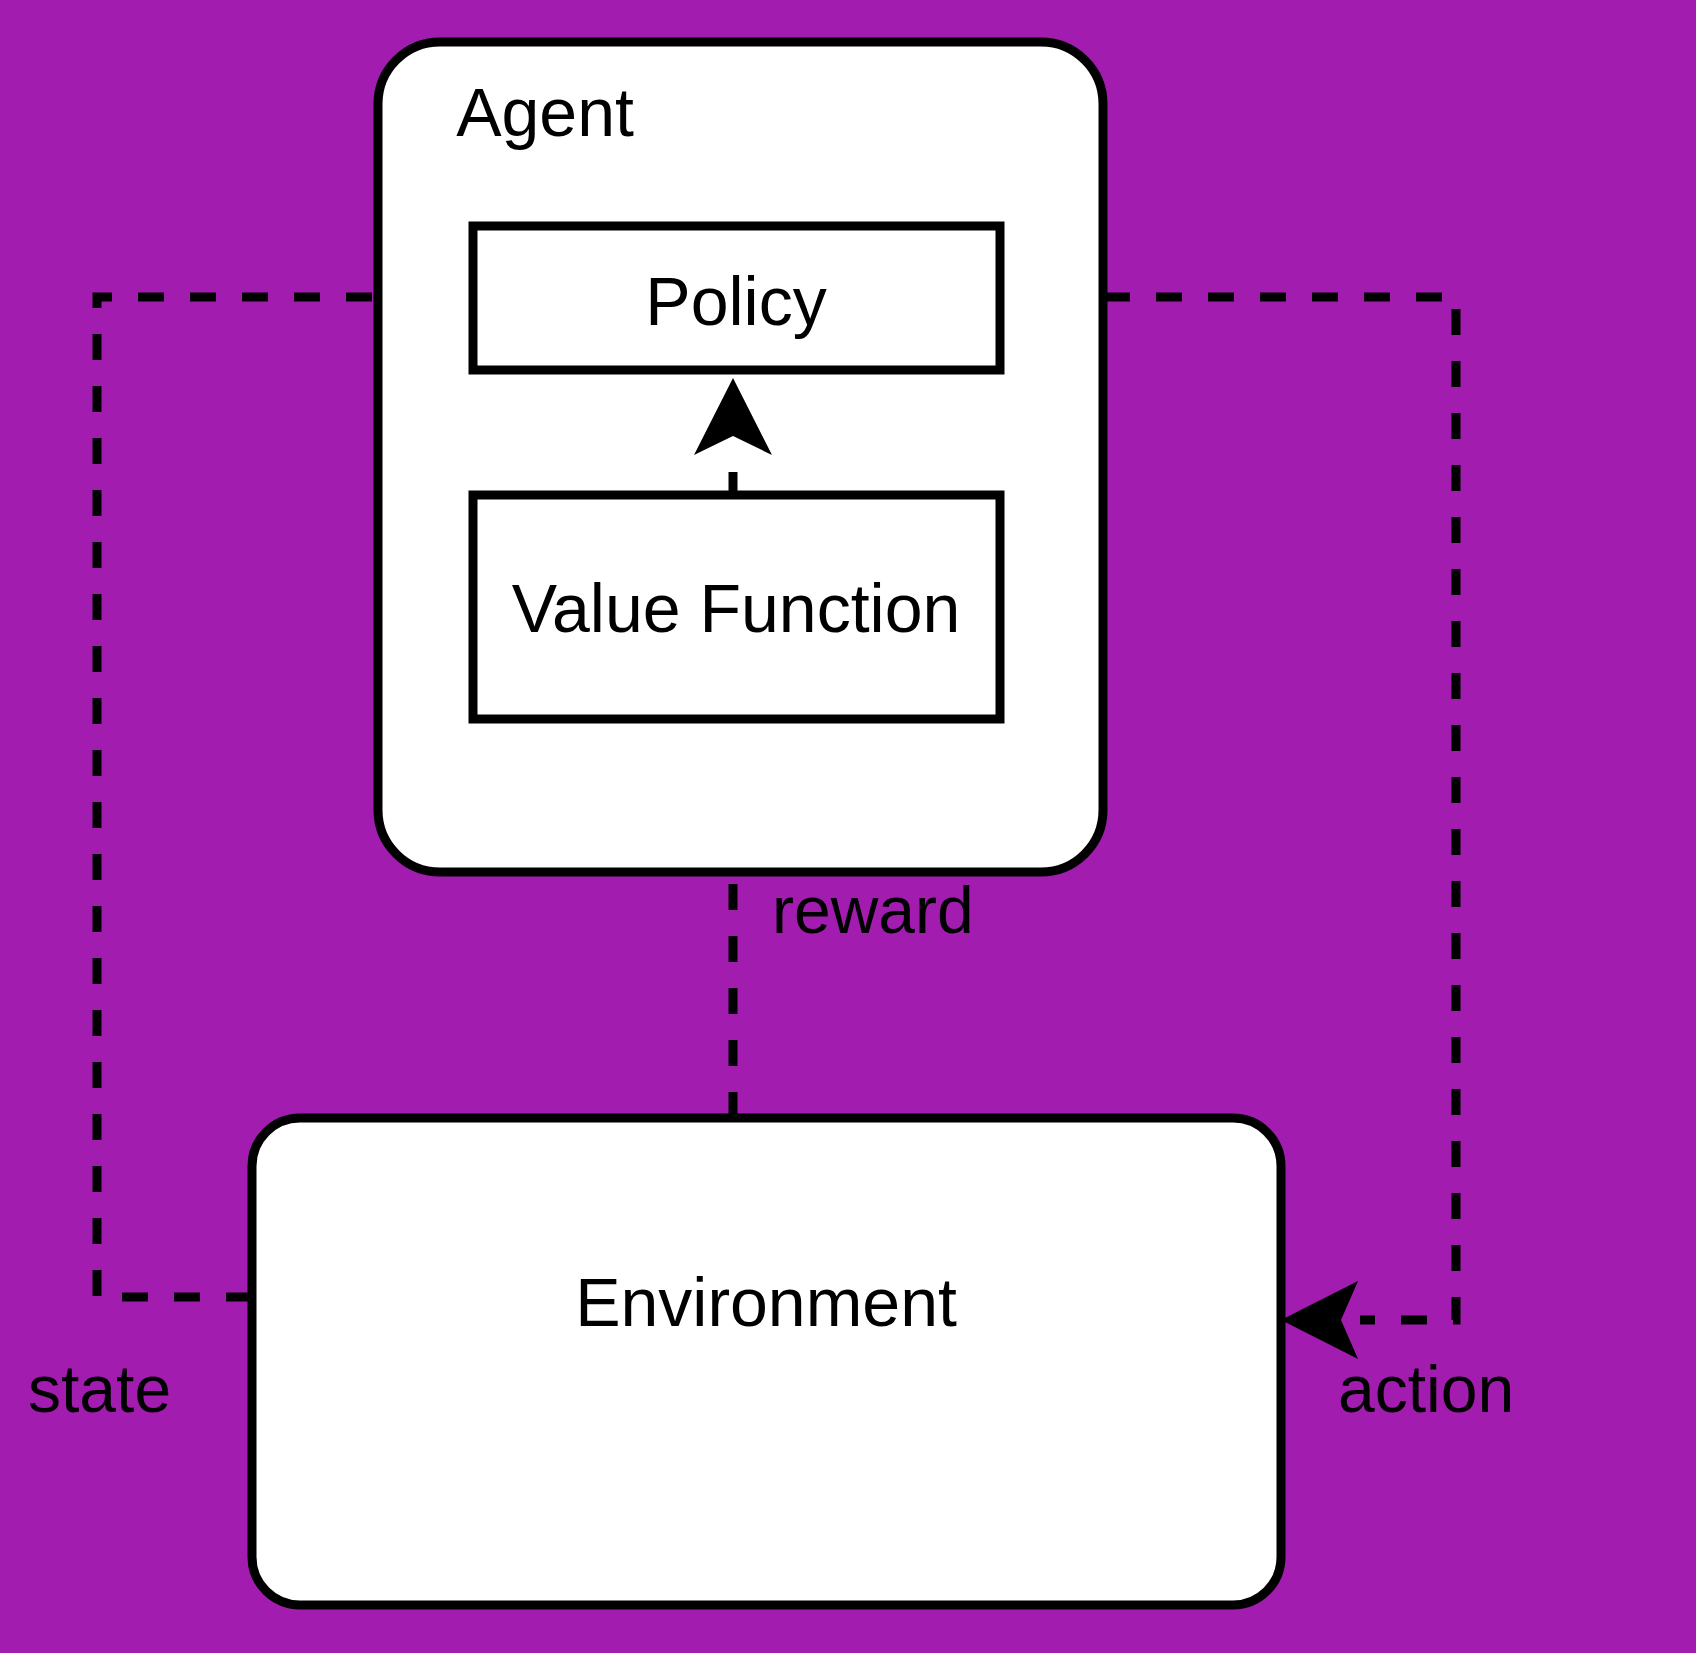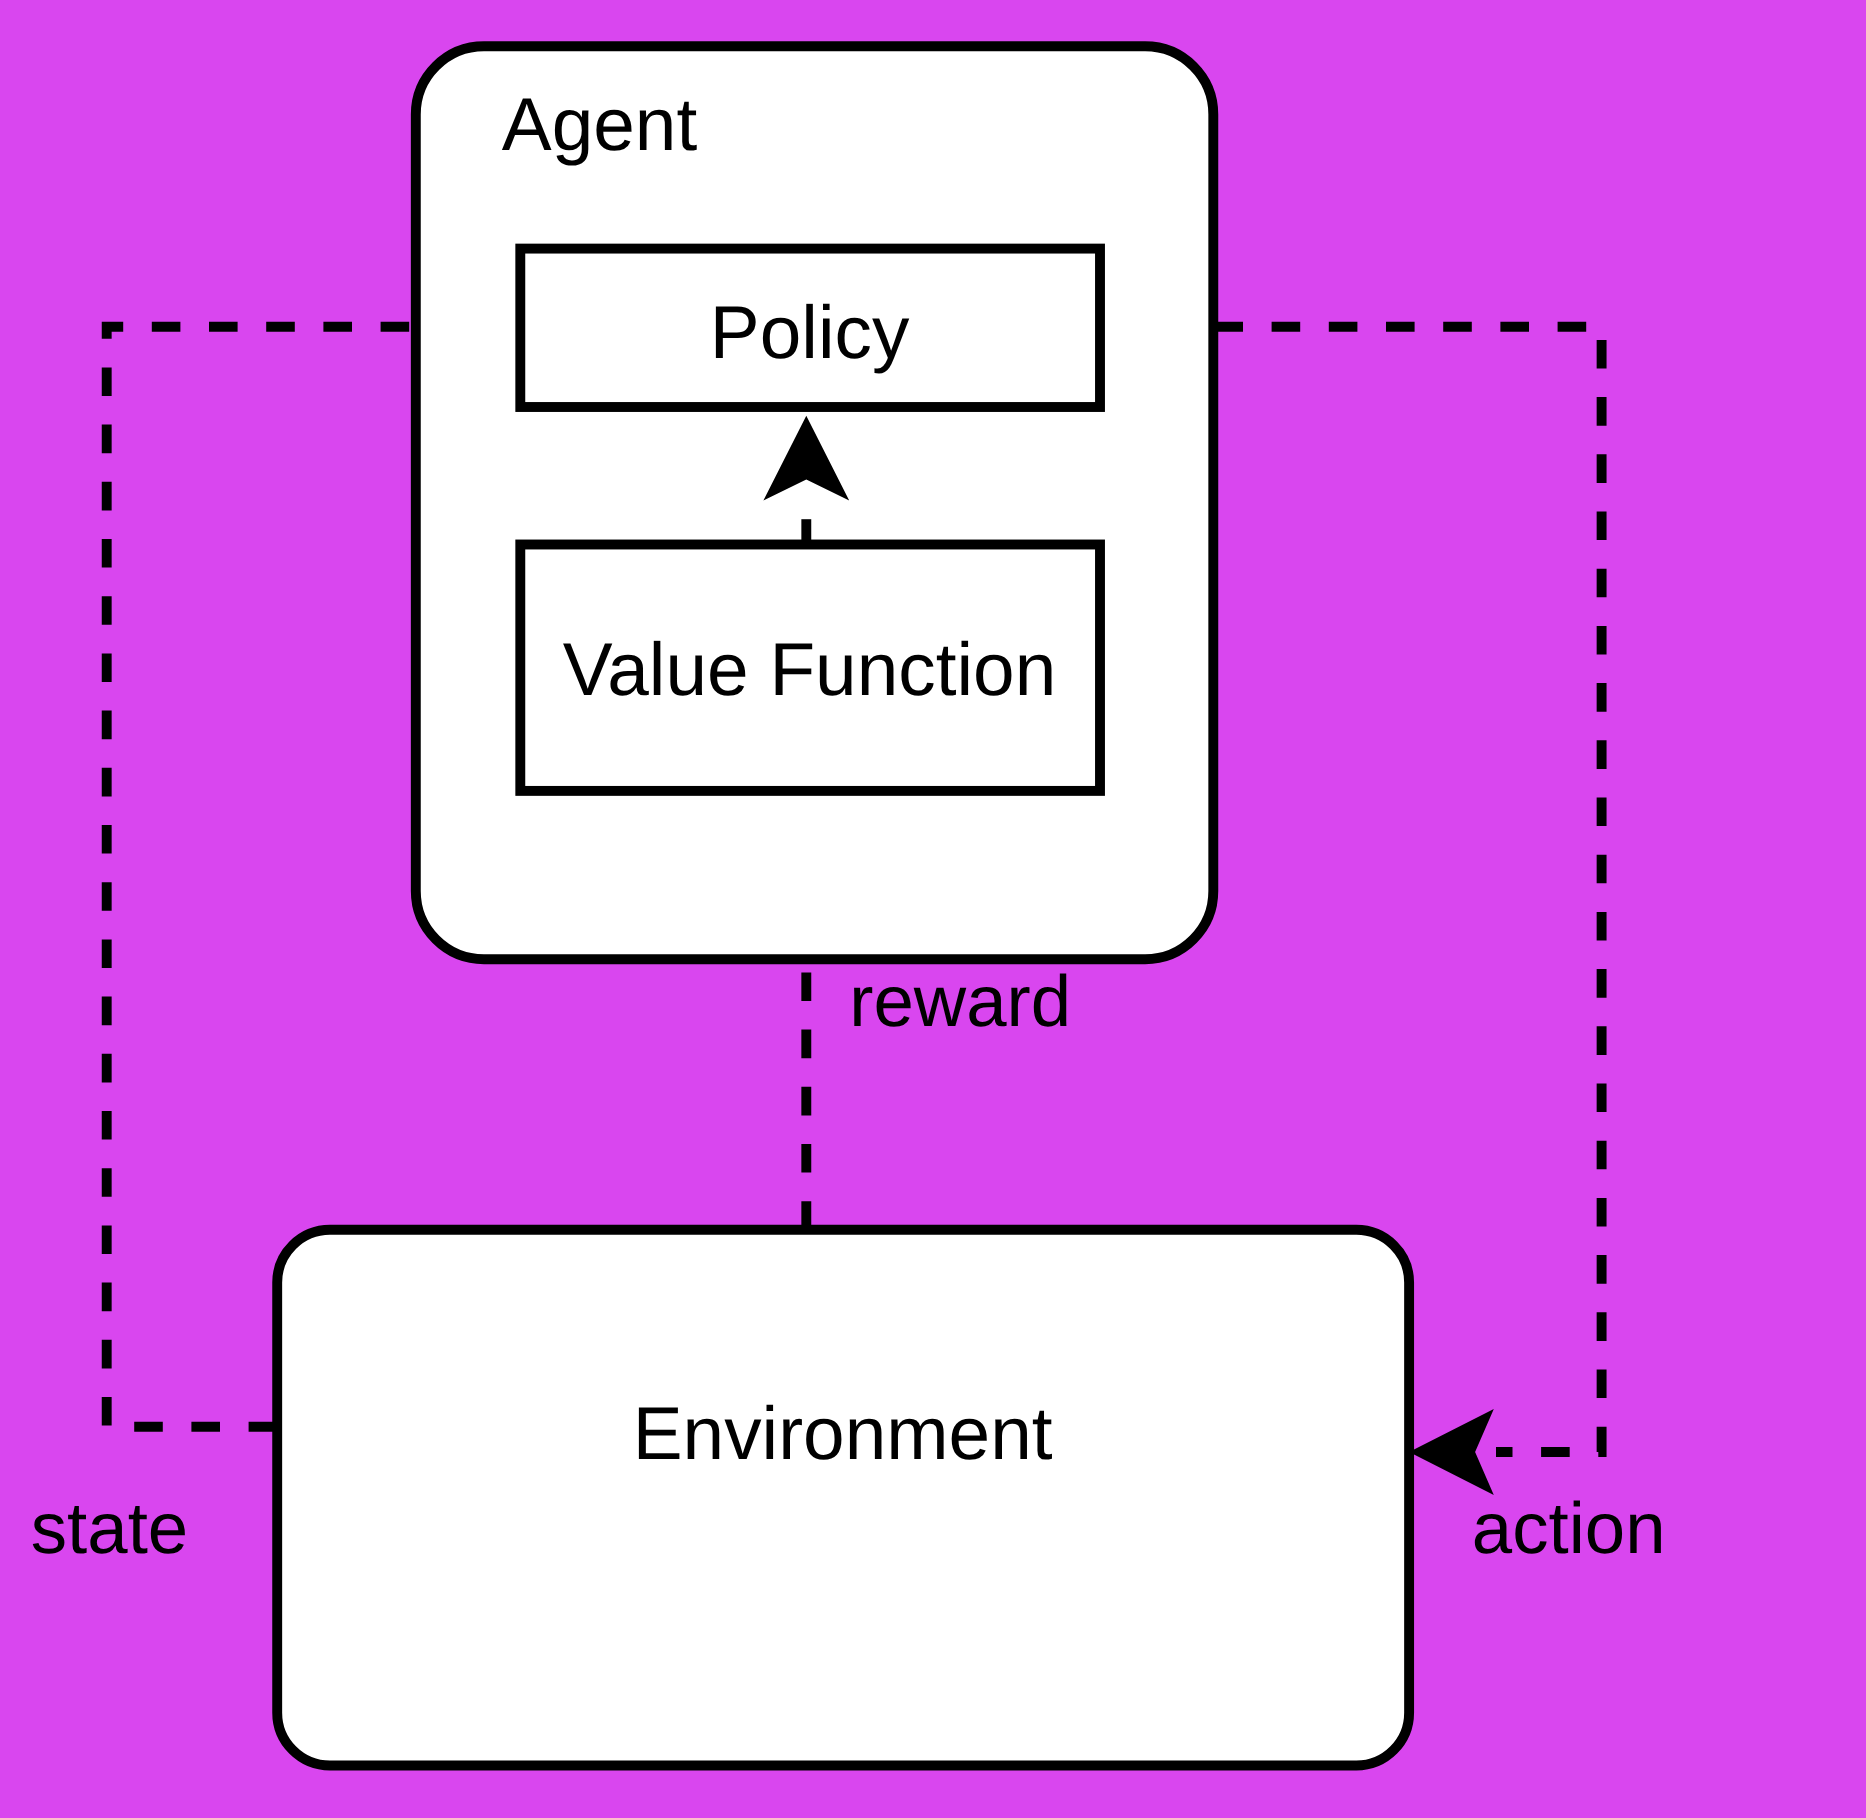--- a/index.html
+++ b/index.html
@@ -4,21 +4,21 @@
 <style>
   html, body {
     margin: 0;
     padding: 0;
     background: #ffffff;
   }
   #canvas {
     position: relative;
     width: 1696px;
     height: 1653px;
-    background: #d946ef;
+    background: #a21caf;
     overflow: hidden;
     font-family: "Liberation Sans", sans-serif;
   }
   svg.diagram {
     position: absolute;
     top: 0;
     left: 0;
     width: 1696px;
     height: 1653px;
     display: block;

